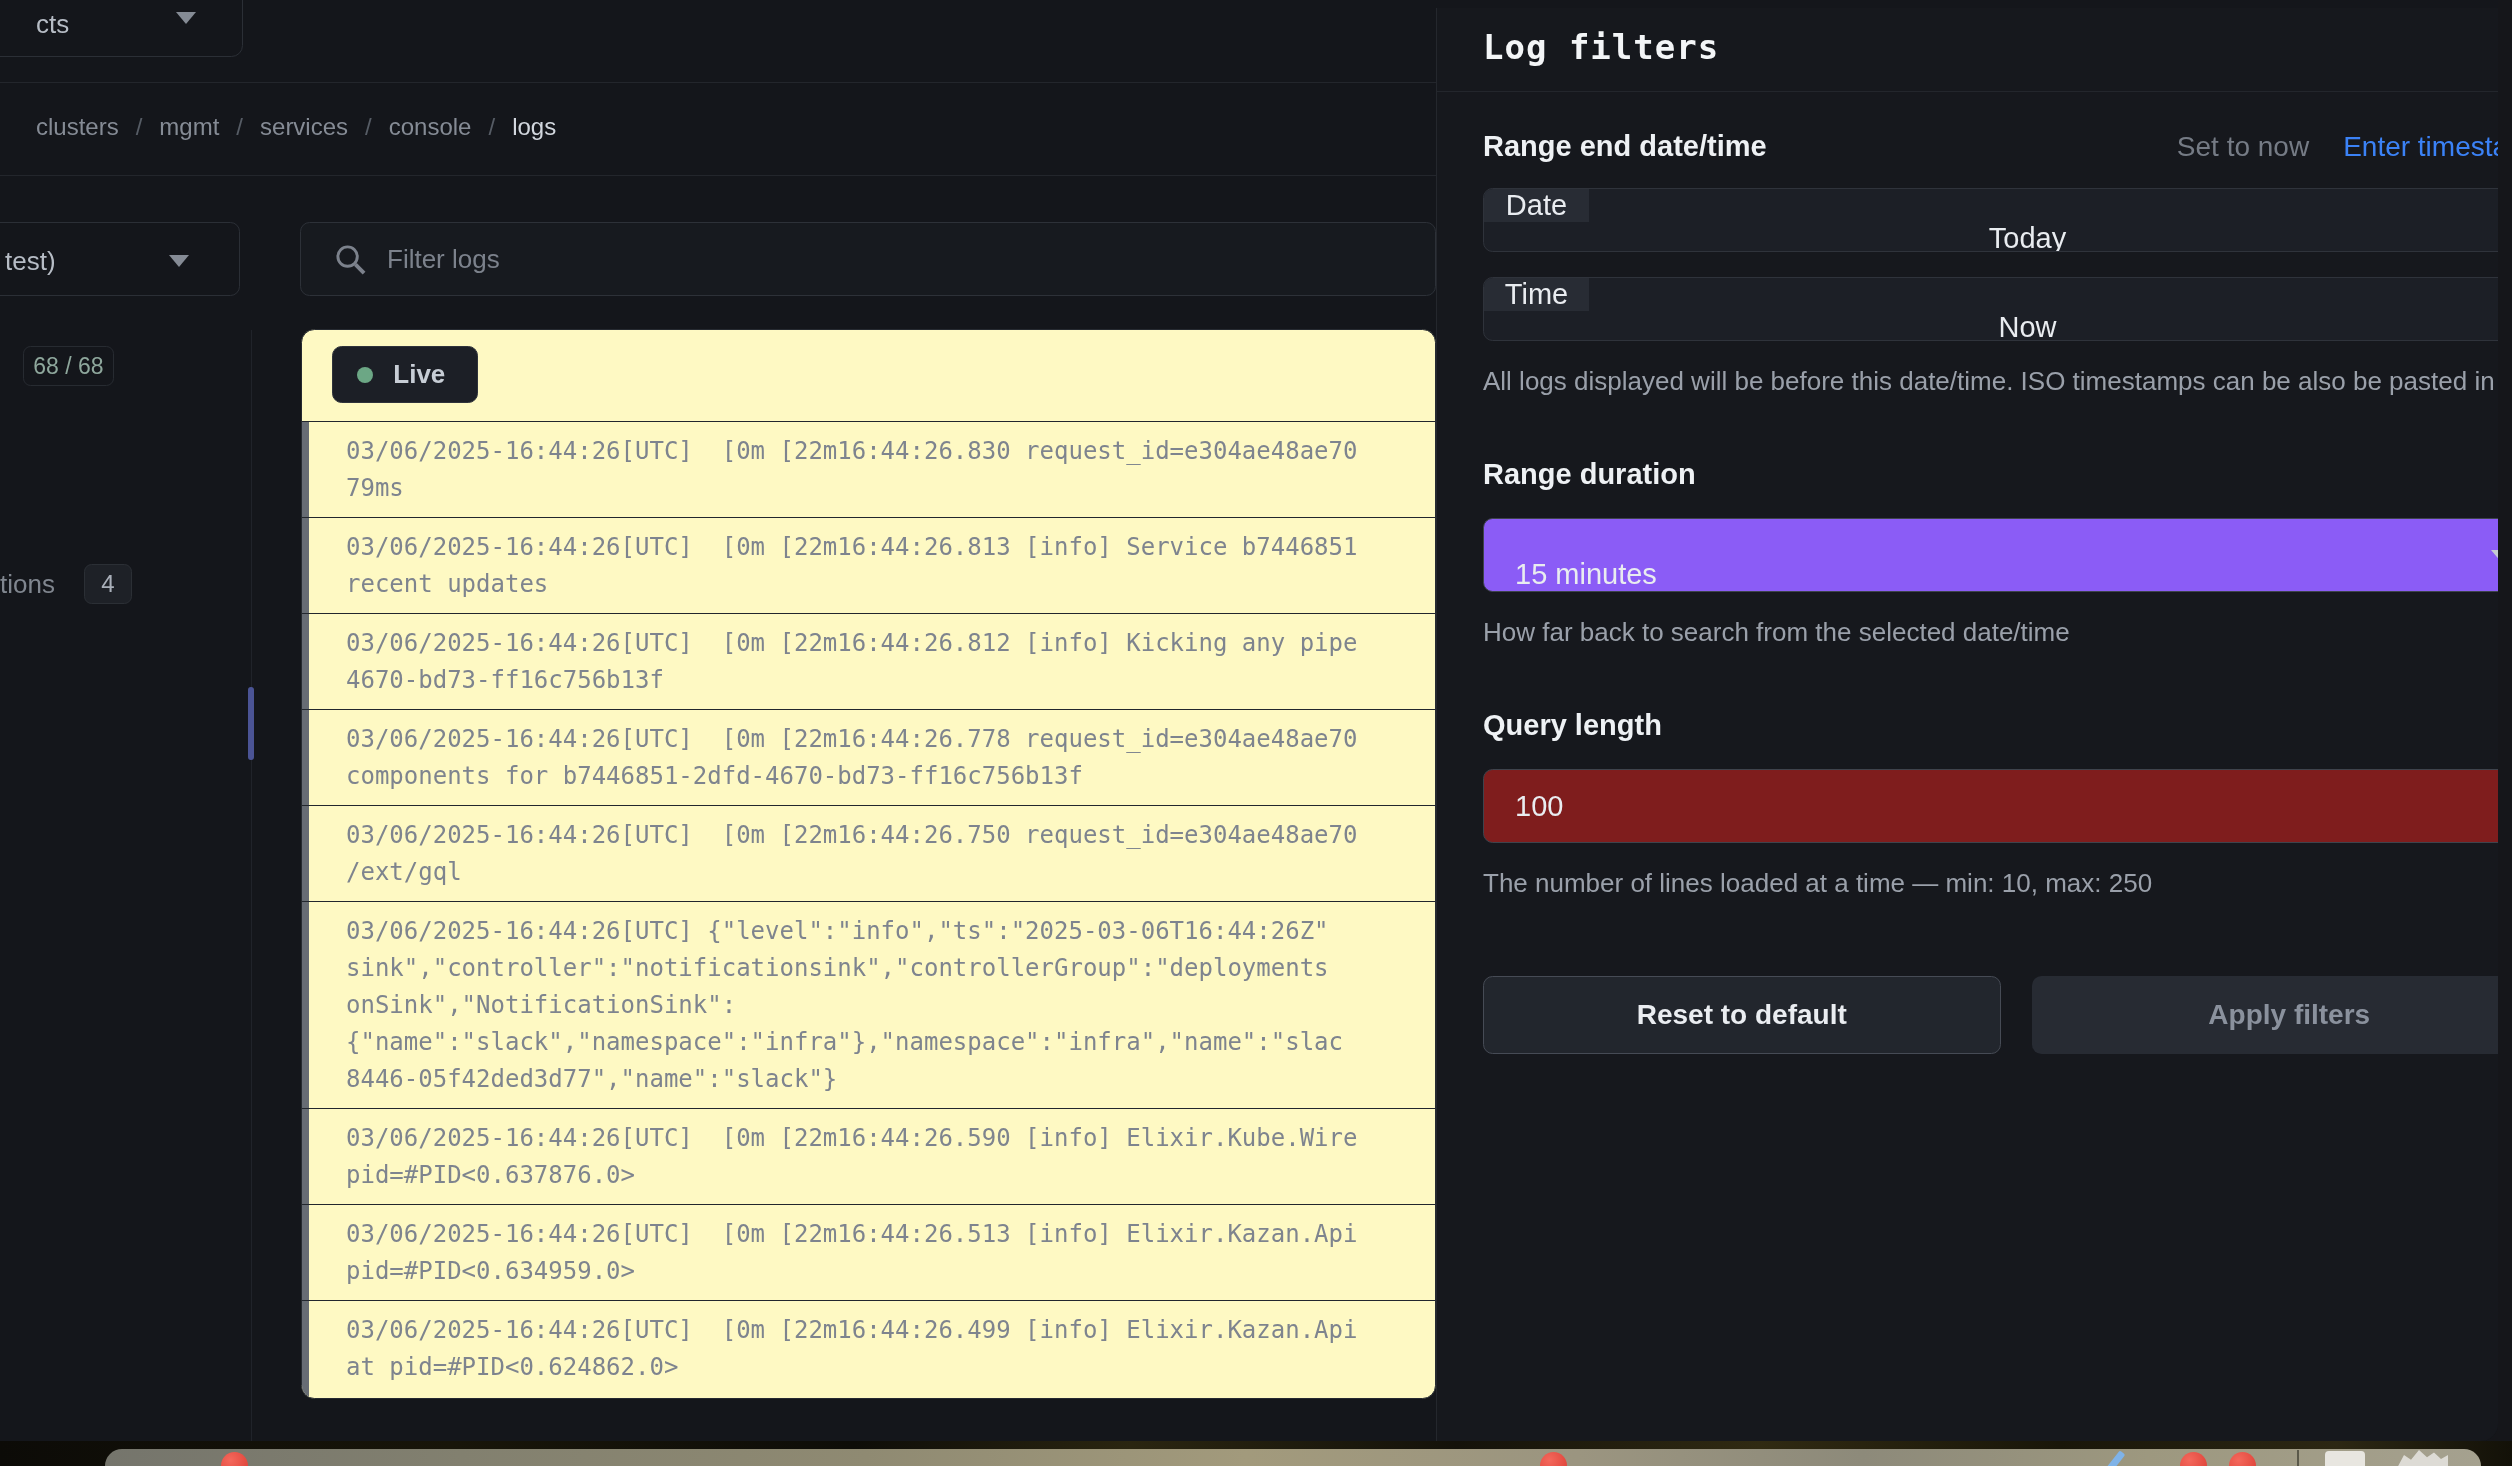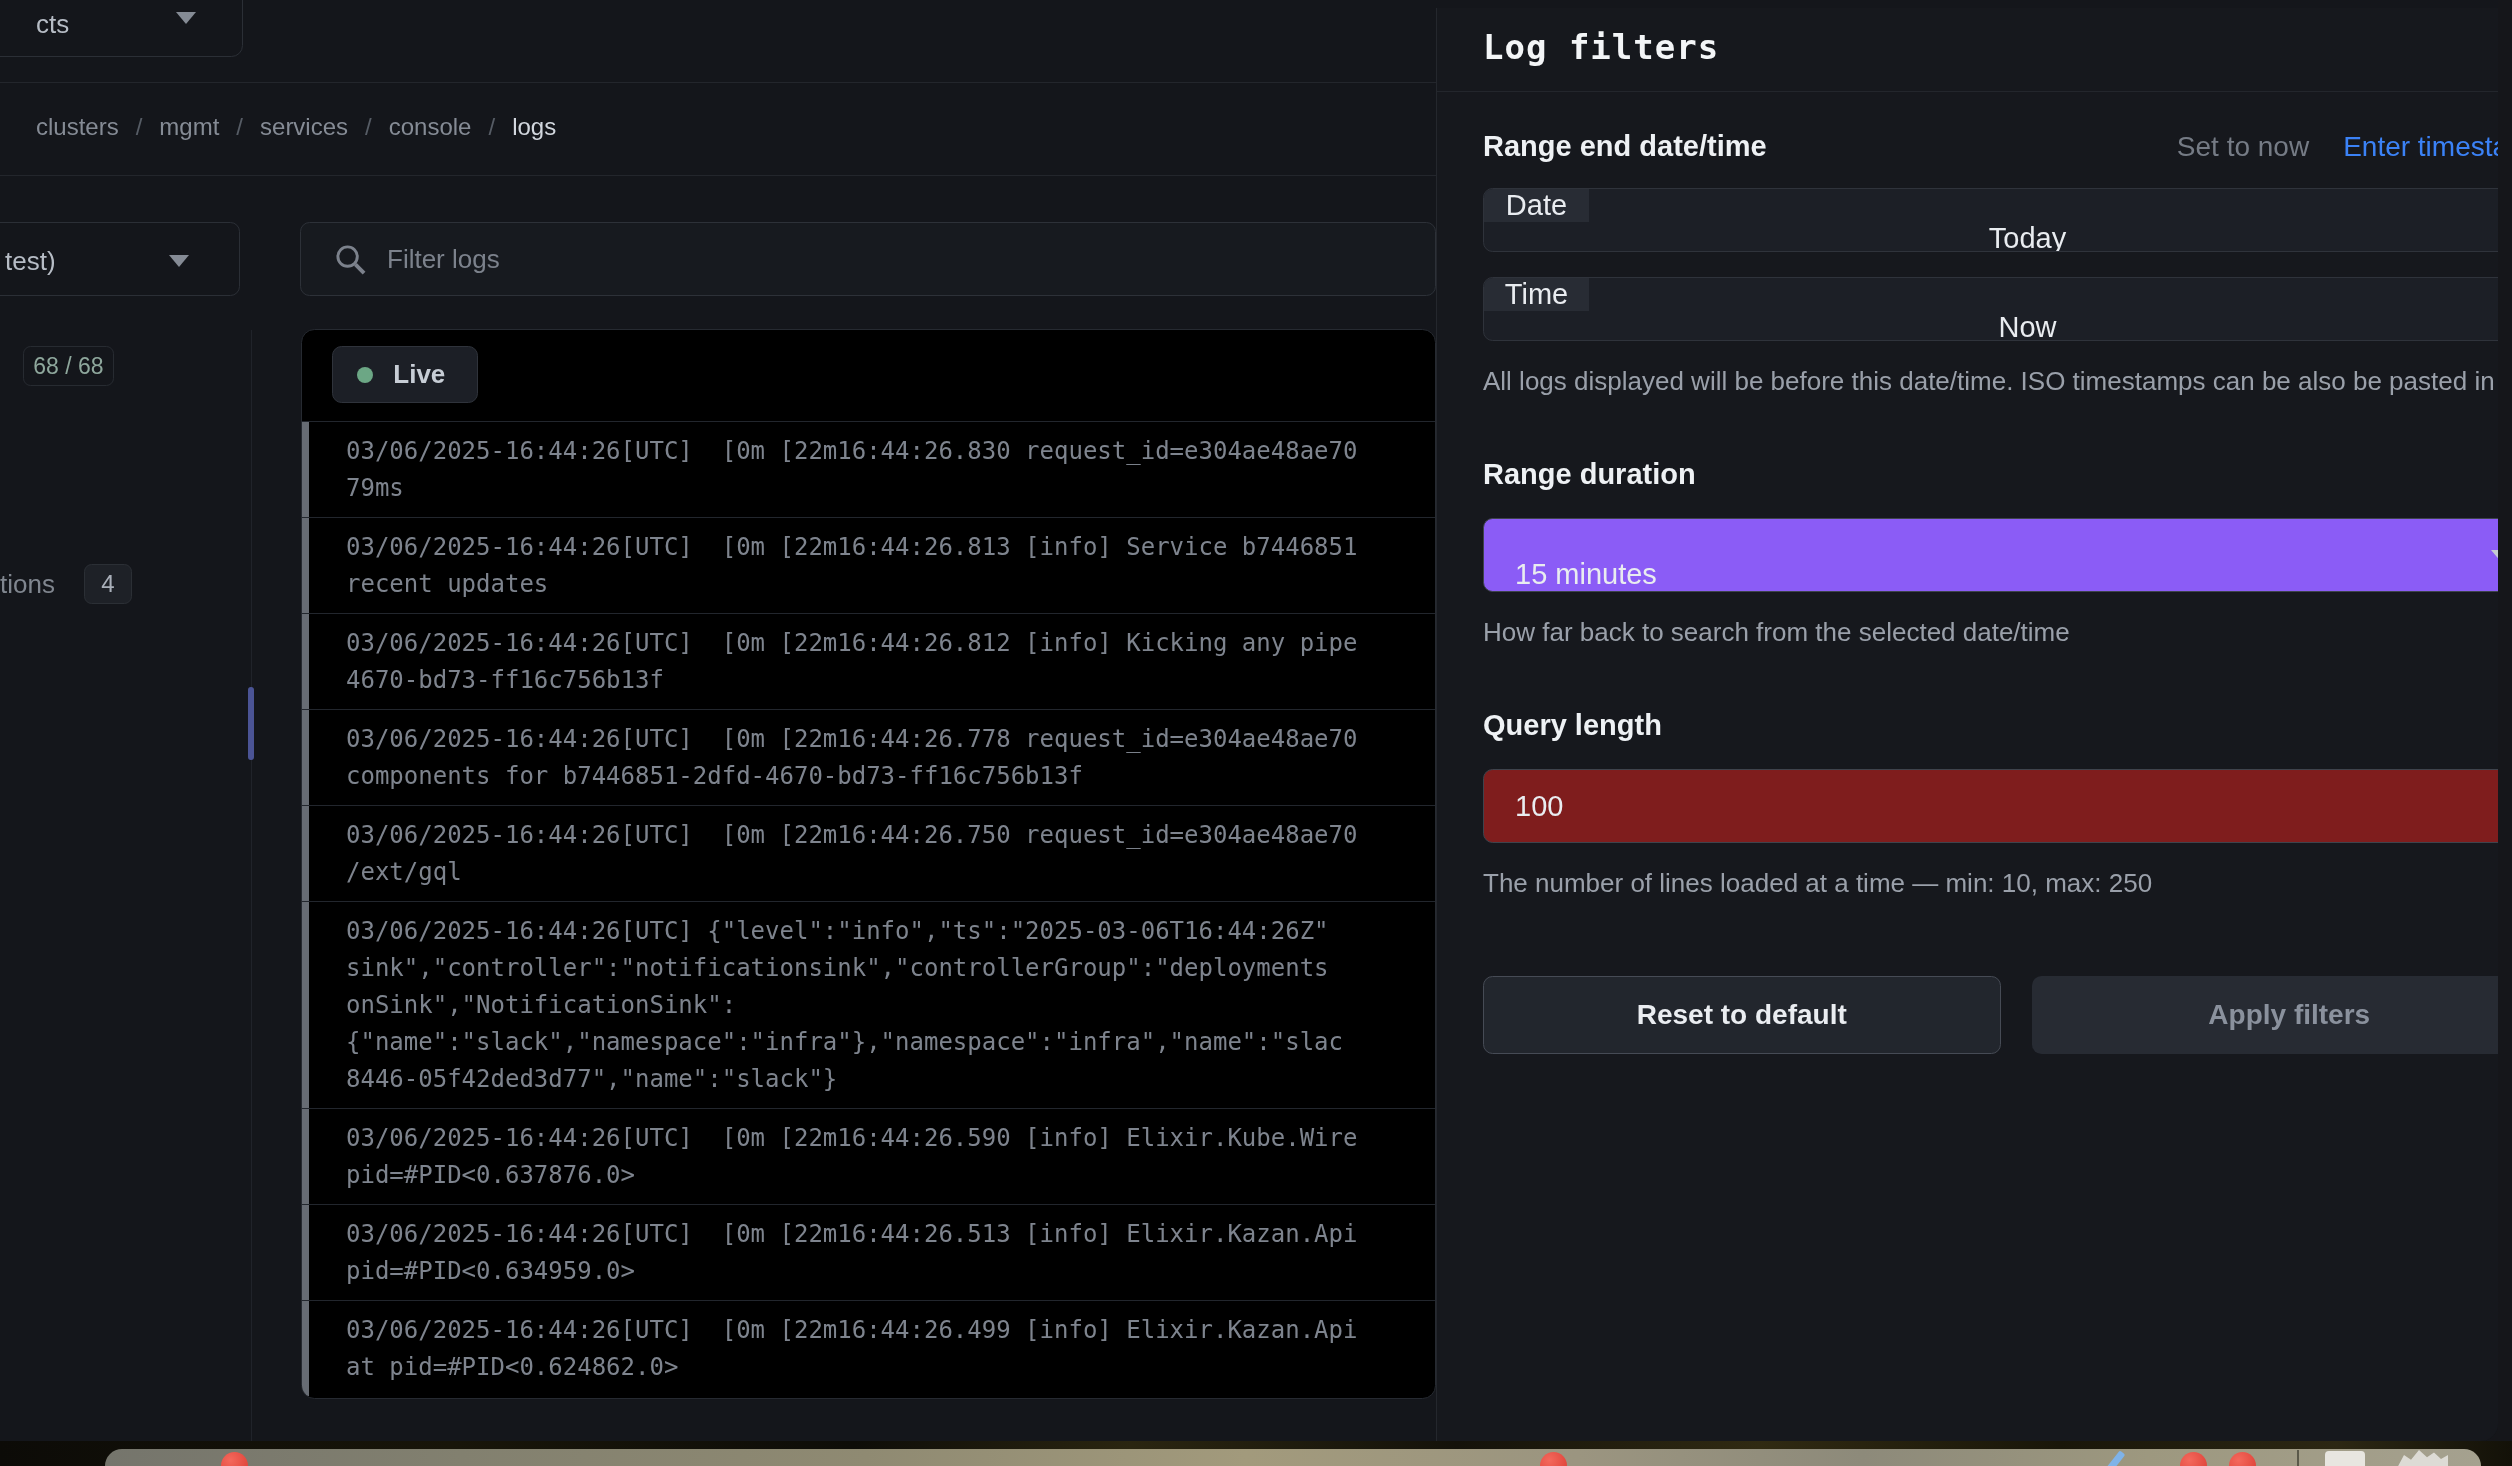--- a/index.html
+++ b/index.html
@@ -46,21 +46,21 @@
   .filter-wrap { position:absolute; left:300px; top:222px; width:1136px; height:74px;
     border:1px solid #2d3138; border-radius:9.6px; background:#171a1f; }
   .filter-wrap svg { position:absolute; left:33px; top:20px; }
   .filter-input { position:absolute; left:86px; top:0; width:957px; height:72px;
     background:transparent; border:none; outline:none; color:#c9ced6; font-size:26px;
     font-family:"Liberation Sans", sans-serif; }
   .filter-input::placeholder { color:#7c828c; }
 
   
   .log-panel { position:absolute; left:301px; top:329px; width:1135px; height:1070px;
-    background:#000000; border:1px solid #262a31; border-radius:13.4px; overflow:hidden; }
+    background:#fef9c3; border:1px solid #262a31; border-radius:13.4px; overflow:hidden; }
   .log-header { height:91px; position:relative; }
   .live-btn { position:absolute; left:30px; top:16.3px; width:146px; height:57px;
     background:#1c1f26; border:1px solid #2f333b; border-radius:9.6px;
     display:flex; align-items:center; }
   .live-dot { width:16.3px; height:16.3px; border-radius:50%; background:#6ca785; margin-left:24px; }
   .live-lbl { margin-left:20px; font-size:26px; font-weight:bold; color:#c7cdd5; }
   .log-row { position:relative; border-top:1px solid #22262d; padding:10.5px 0 10.5px 44px; }
   .log-row::before { content:""; position:absolute; left:0; top:0; bottom:0; width:6.7px; background:#676c74; }
   .log-line { font-family:"DejaVu Sans Mono", monospace; font-size:24px; line-height:37px;
     color:#7e848e; white-space:pre; overflow:hidden; }

